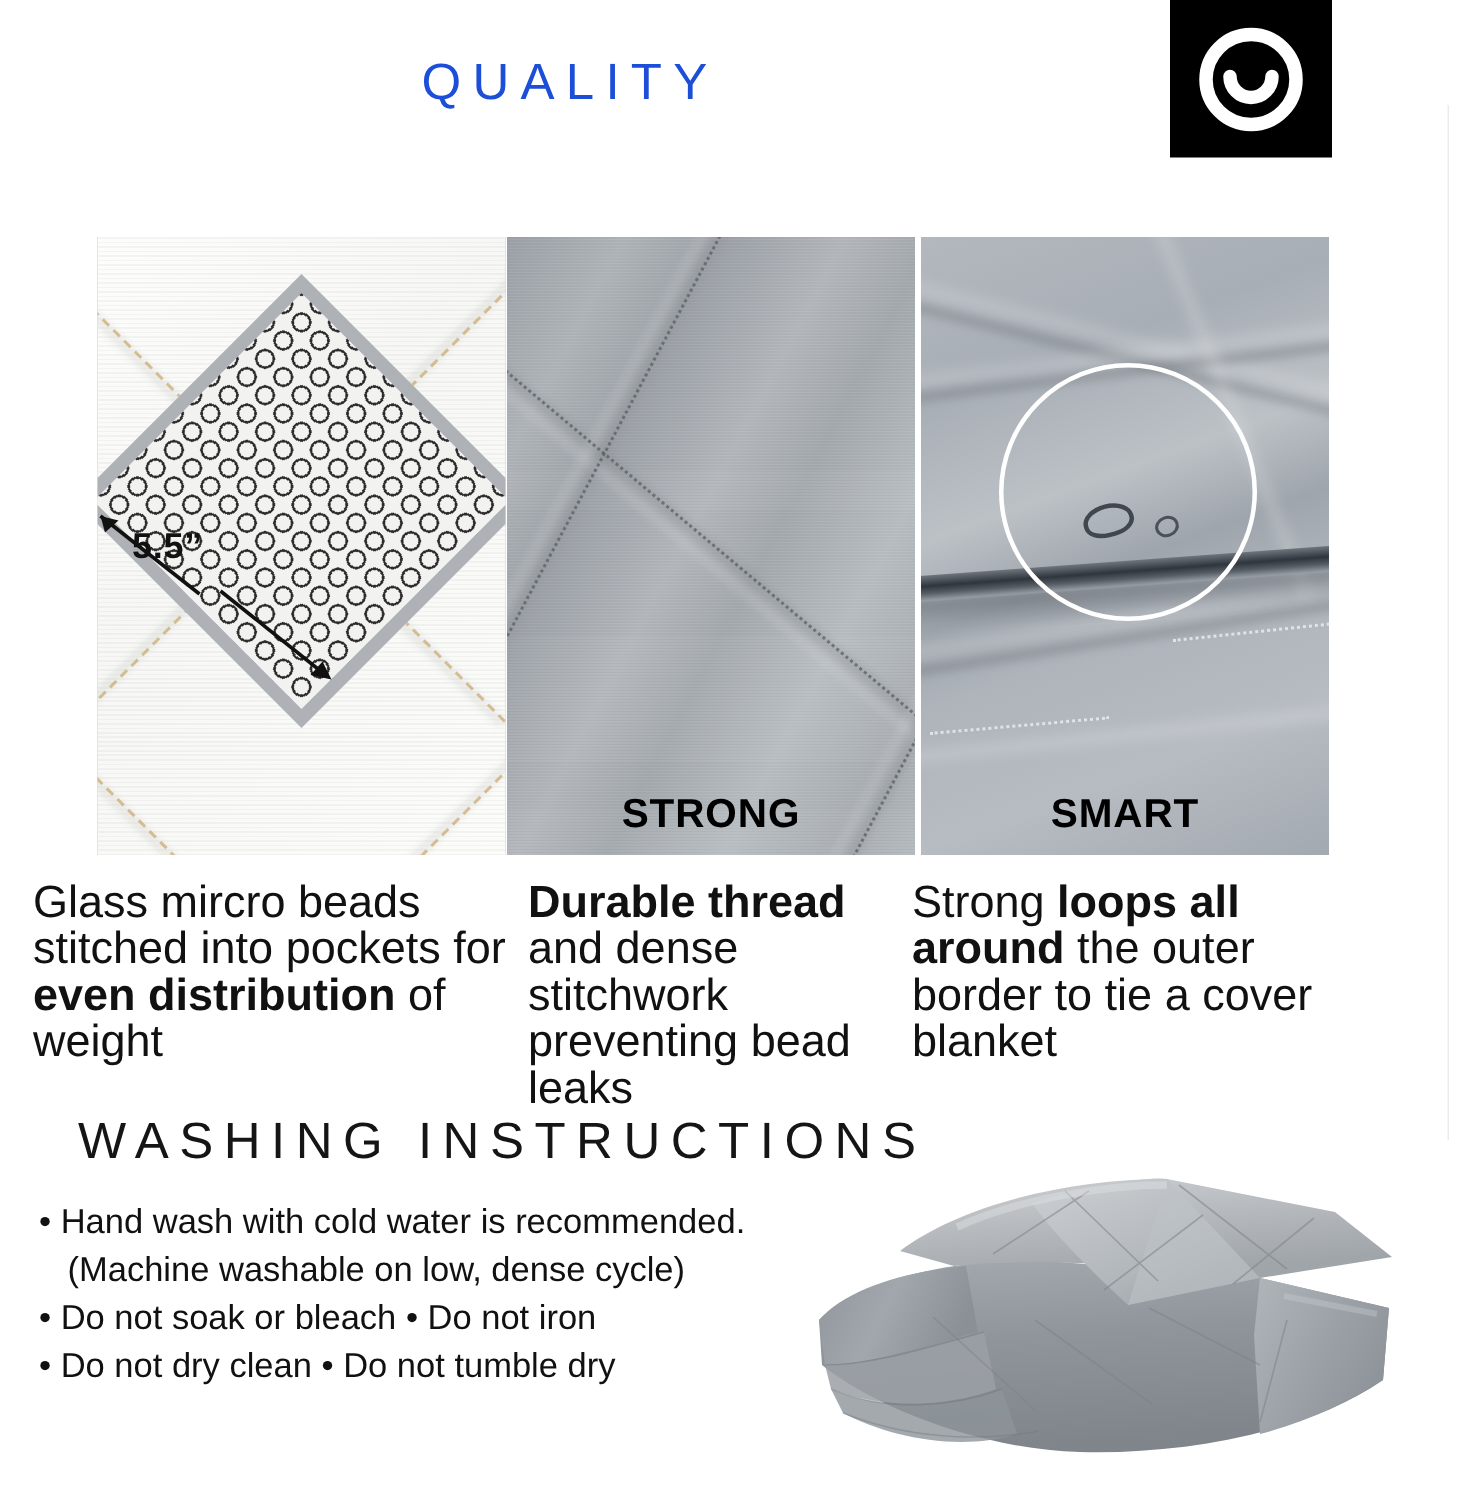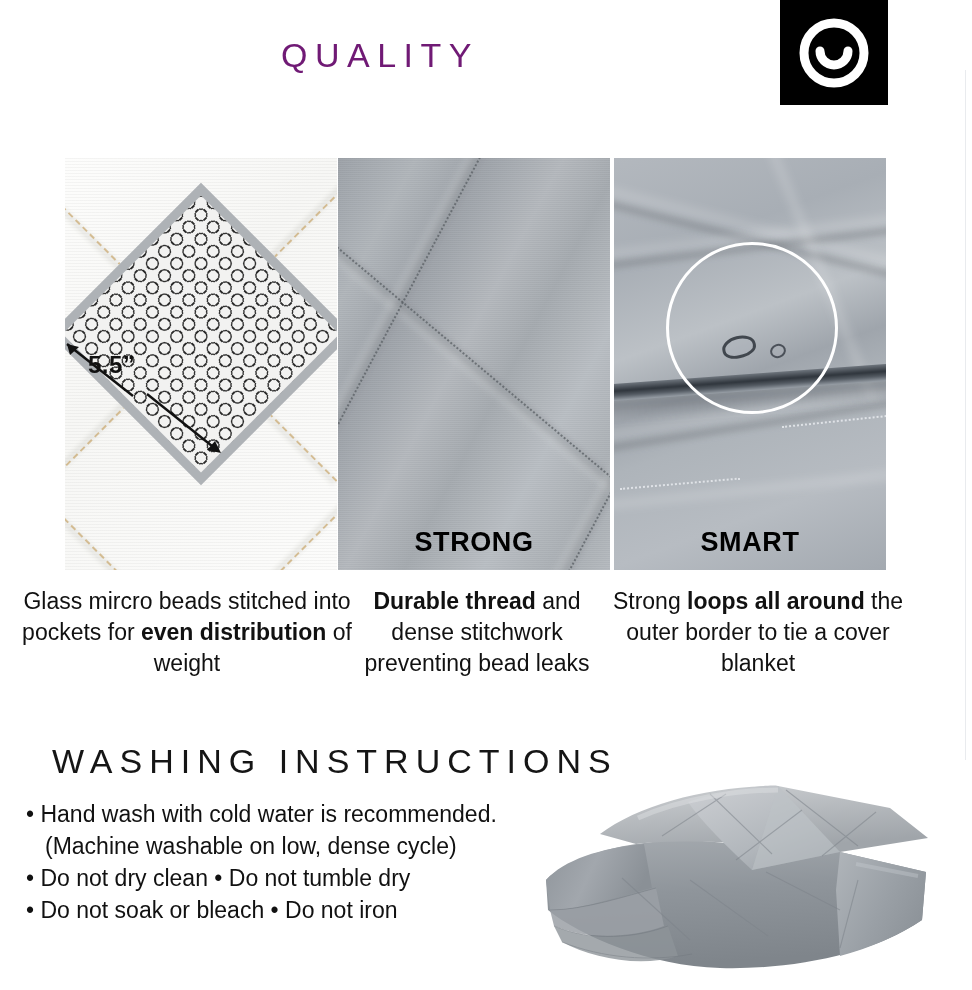--- a/index.html
+++ b/index.html
@@ -33,21 +33,21 @@
   .logo-box svg { display: block; }
 
   
   .main-title {
     position: absolute; left: 0px; top: 32px; width: 760px;
     text-align: center;
     font-size: 34px;
     font-weight: 400;
     letter-spacing: 7.5px;
     line-height: 1.38;
-    color: #701a75;
+    color: #1d4ed8;
   }
   .main-title .ln { display: block; white-space: nowrap; }
 
   
   .panels { position: absolute; left: 0; top: 158px; width: 972px; height: 412px; }
   .panel {
     position: absolute; top: 0; width: 272px; height: 412px;
     overflow: hidden;
     background: #b9bdc2;
   }
@@ -209,22 +209,21 @@
     position: absolute; height: 0;
     transform-origin: 0 0;
     border-top: 2px dotted rgba(235,238,241,0.8);
     z-index: 3;
   }
 
   
   .captions { position: absolute; left: 0; top: 586px; width: 972px; }
   .cap {
     position: absolute; top: 0;
-    text-align: center;
-    font-size: 23px;
+    font-size: 30px;
     line-height: 31px;
     color: #111111;
     font-weight: 400;
   }
   .cap b { font-weight: 700; }
   .cap-1 { left: 22px; width: 330px; }
   .cap-2 { left: 352px; width: 250px; }
   .cap-3 { left: 608px; width: 300px; }
 
   
@@ -374,25 +373,25 @@
   <div class="wash-list">
     <div class="li">
       <span>•</span>
       <span>Hand wash with cold water is recommended.</span>
     </div>
     <div class="li sub">
       <span>(Machine washable on low, dense cycle)</span>
     </div>
     <div class="li">
       <span>•</span>
-      <span>Do not dry clean • Do not tumble dry</span>
+      <span>Do not soak or bleach • Do not iron</span>
     </div>
     <div class="li">
       <span>•</span>
-      <span>Do not soak or bleach • Do not iron</span>
+      <span>Do not dry clean • Do not tumble dry</span>
     </div>
   </div>
 
   <div class="blanket">
     <svg width="420" height="225" viewBox="0 0 420 225" aria-hidden="true">
       <defs>
         <linearGradient id="gTop" x1="0" y1="0" x2="0.4" y2="1">
           <stop offset="0%" stop-color="#cdd0d3"></stop>
           <stop offset="55%" stop-color="#b4b8bc"></stop>
           <stop offset="100%" stop-color="#a0a5aa"></stop>

